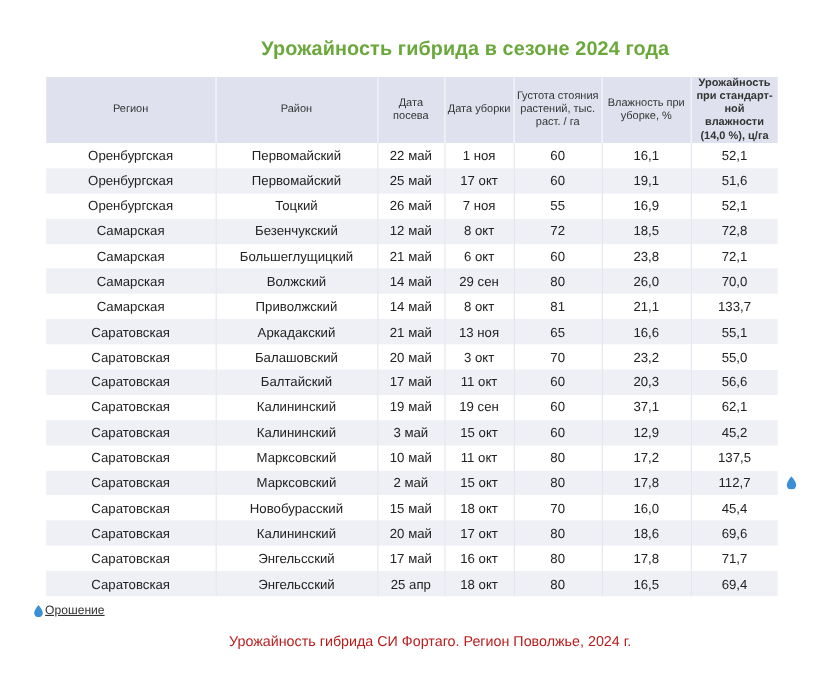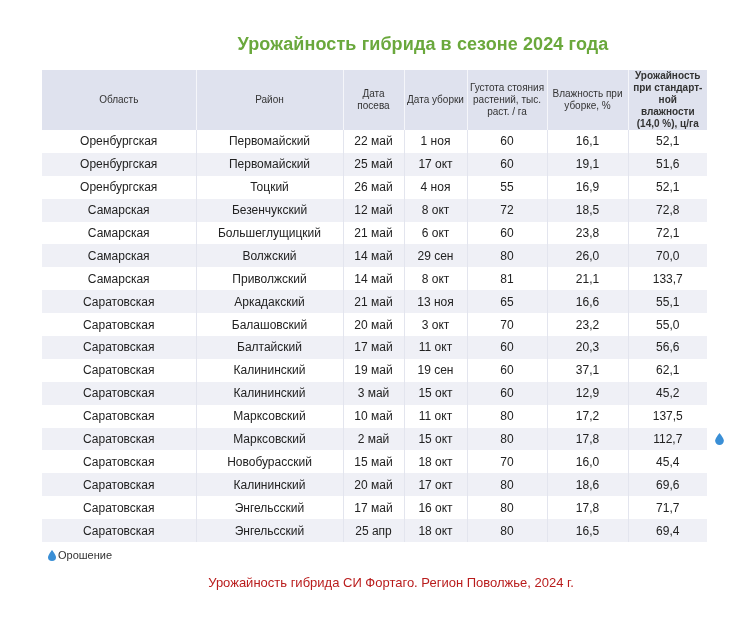--- a/index.html
+++ b/index.html
@@ -5,42 +5,42 @@
     html, body { margin: 0; padding: 0; background: #ffffff; }
     body { width: 750px; height: 627px; position: relative; overflow: hidden; font-family: "Liberation Sans", sans-serif; color: #222; }
     .title { position: absolute; left: 0; top: 34px; width: 750px; text-align: center; font-size: 18px; font-weight: bold; color: #6aa83c; letter-spacing: 0.1px; padding-left: 48px; }
     table { position: absolute; left: 42px; top: 70px; width: 665px; border-collapse: collapse; table-layout: fixed; }
     th { background: #dfe2ee; font-weight: normal; font-size: 10px; line-height: 12px; color: #333; text-align: center; vertical-align: middle; height: 55px; padding: 0 2px; border-right: 1.5px solid #f5f6fa; }
     th:last-child { border-right: none; font-weight: bold; }
     td { height: 22.9px; padding: 0; font-size: 12px; text-align: center; vertical-align: middle; color: #222; border-right: 1px solid #e3e5ee; }
     td:last-child { border-right: none; position: relative; text-align: center; }
     tr.stripe td { background: #eff0f6; }
     .drop { position: absolute; right: -17px; top: 5px; width: 9px; height: 12px; }
-    .legend { position: absolute; left: 48px; top: 549px; font-size: 11px; color: #333; display: flex; align-items: center; gap: 2px; }
+    .legend { position: absolute; left: 31px; top: 549px; font-size: 11px; color: #333; display: flex; align-items: center; gap: 2px; text-decoration: underline; }
     .legend svg { width: 8px; height: 11px; }
     .caption { position: absolute; left: 0; top: 575px; width: 750px; text-align: center; font-size: 13px; color: #b91c1c; margin-left: 16px; }
   </style>
 </head>
 <body>
 
 <div class="title">Урожайность гибрида в сезоне 2024 года</div>
 
 <table>
   <colgroup>
     <col style="width:154px">
       <col style="width:147px">
       <col style="width:61px">
       <col style="width:63px">
       <col style="width:80px">
       <col style="width:81px">
       <col style="width:79px">
   </colgroup>
   <thead>
     <tr>
-      <th>Область</th>
+      <th>Регион</th>
       <th>Район</th>
       <th>Дата посева</th>
       <th>Дата уборки</th>
       <th>Густота стояния растений, тыс. раст. / га</th>
       <th>Влажность при уборке, %</th>
       <th>Урожайность при стандарт-ной влажности (14,0 %), ц/га</th>
     </tr>
   </thead>
   <tbody id="tbody">
       <tr>
@@ -58,21 +58,21 @@
         <td><span>25 май</span></td>
         <td><span>17 окт</span></td>
         <td><span>60</span></td>
         <td><span>19,1</span></td>
         <td><span>51,6</span></td>
       </tr>
       <tr>
         <td><span>Оренбургская</span></td>
         <td><span>Тоцкий</span></td>
         <td><span>26 май</span></td>
-        <td><span>4 ноя</span></td>
+        <td><span>7 ноя</span></td>
         <td><span>55</span></td>
         <td><span>16,9</span></td>
         <td><span>52,1</span></td>
       </tr>
       <tr class="stripe">
         <td><span>Самарская</span></td>
         <td><span>Безенчукский</span></td>
         <td><span>12 май</span></td>
         <td><span>8 окт</span></td>
         <td><span>72</span></td>

